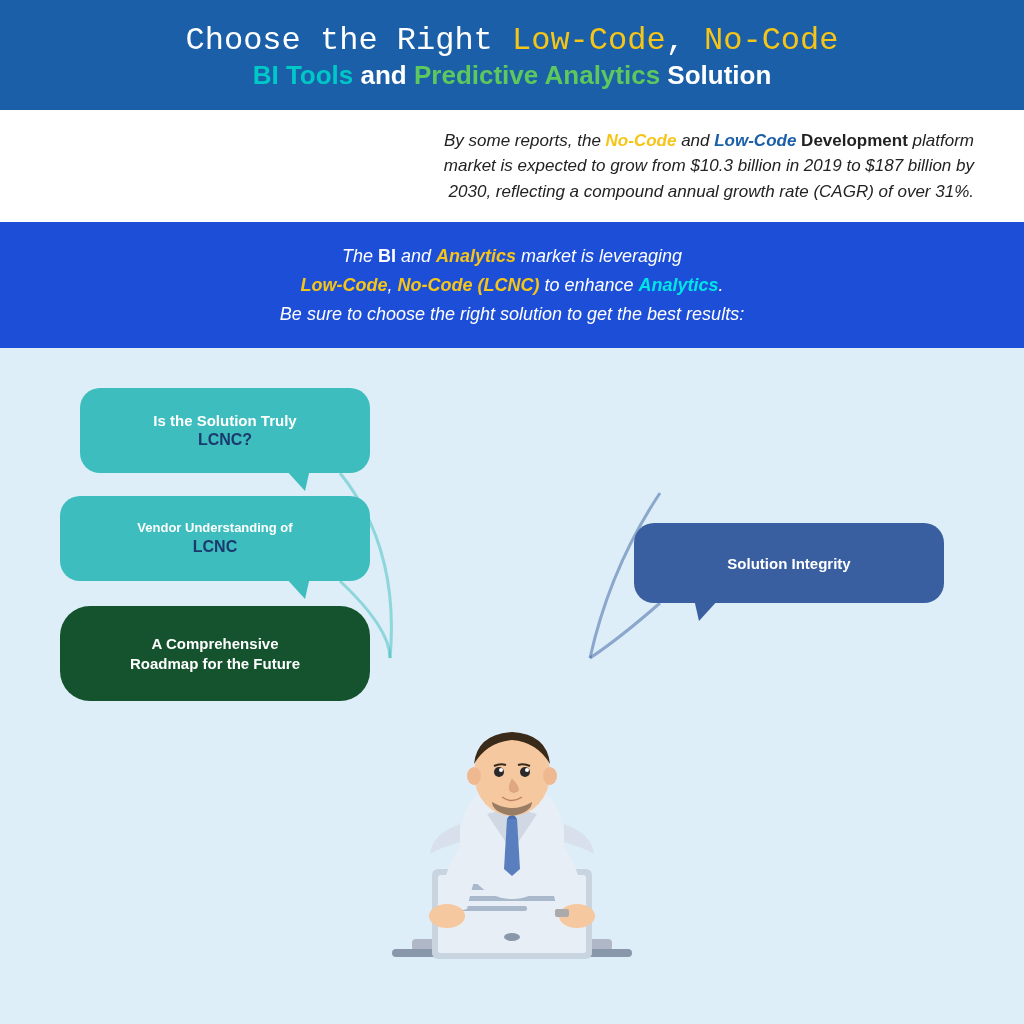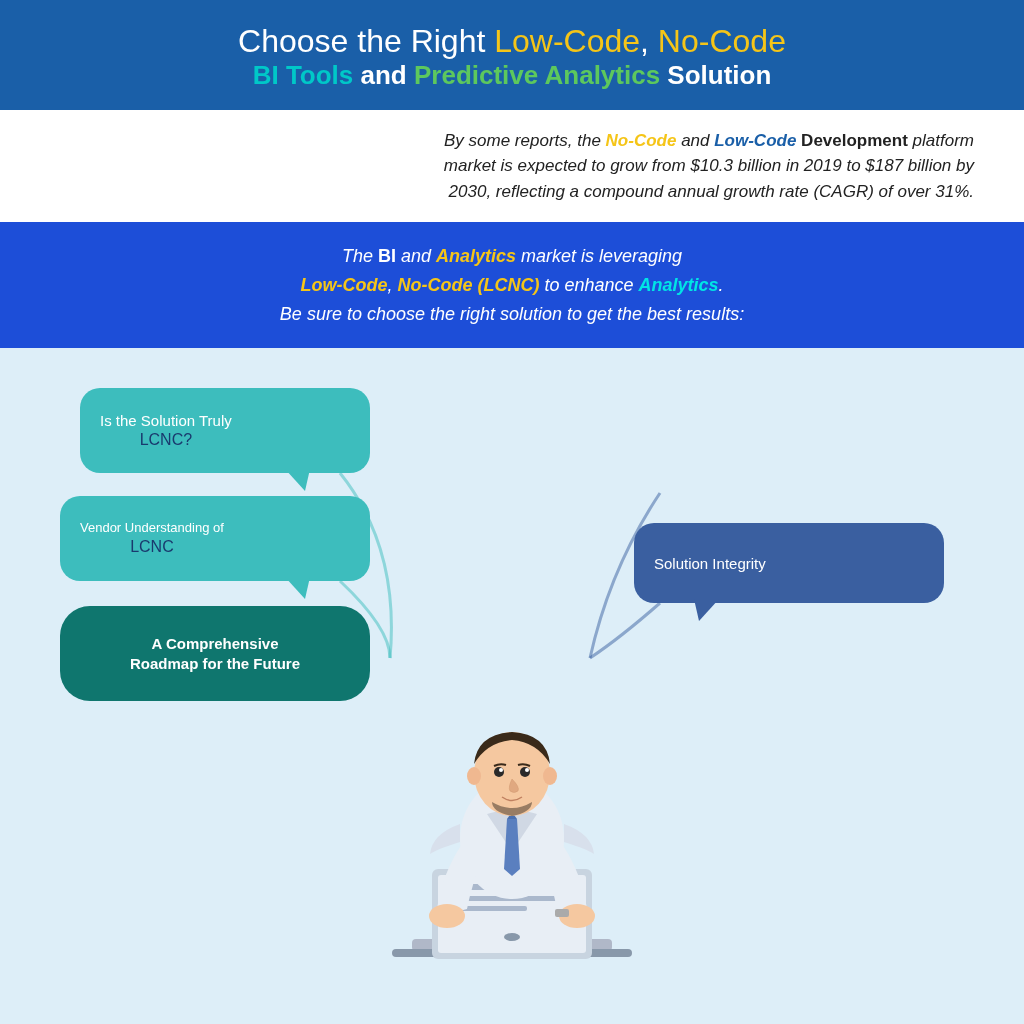--- a/index.html
+++ b/index.html
@@ -22,20 +22,21 @@
     .header {
       background: #1a5fa8;
       padding: 22px 40px 18px;
       text-align: center;
     }
     .header-line1 {
       font-size: 32px;
       color: white;
       font-weight: 400;
       line-height: 1.2;
+      font-family: Liberation Mono, monospace;
     }
     .header-line2 {
       font-size: 26px;
       font-weight: 700;
       line-height: 1.2;
     }
     .yellow { color: #f5c518; }
     .cyan { color: #00c8c8; }
     .green-text { color: #5dc85d; }
     .white { color: white; }
@@ -77,22 +78,23 @@
       position: relative;
       overflow: hidden;
     }
 
     
     .bubble {
       position: absolute;
       border-radius: 20px;
       display: flex;
       align-items: center;
+      justify-content: center;
       text-align: center;
-      font-weight: 400;
+      font-weight: 700;
       color: white;
       font-size: 15px;
       line-height: 1.3;
     }
 
     
     .bubble-left {
       background: #3dbdbd;
       width: 290px;
     }
@@ -122,21 +124,21 @@
       padding: 10px 20px;
       width: 310px;
     }
 
     .bubble3 {
       top: 258px;
       left: 60px;
       height: 95px;
       padding: 10px 20px;
       width: 310px;
-      background: #0f766e;
+      background: #14532d;
     }
     .bubble3::after {
       border-top-color: #5a7fbf;
     }
 
     
     .bubble-right {
       background: #3a5fa0;
       width: 310px;
     }

